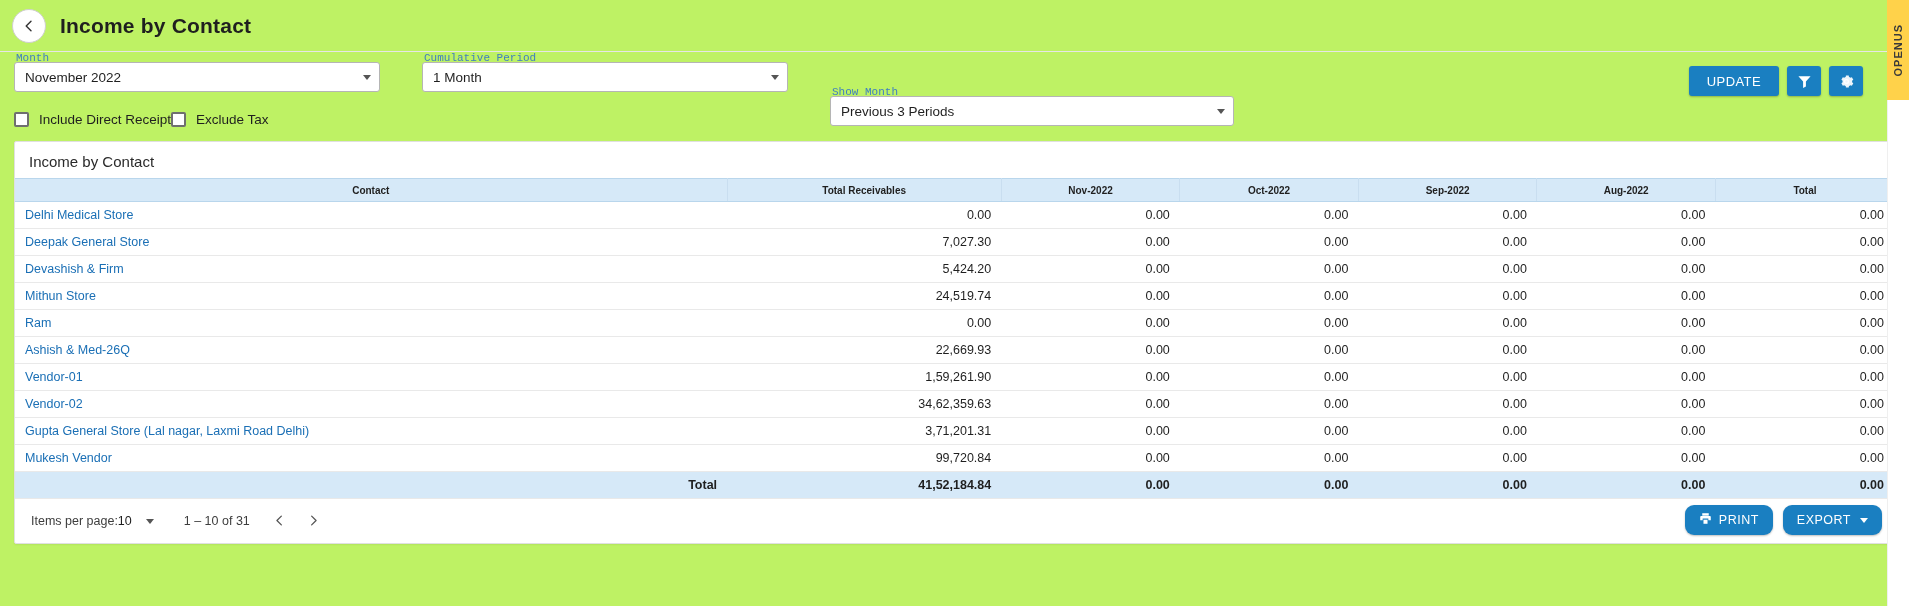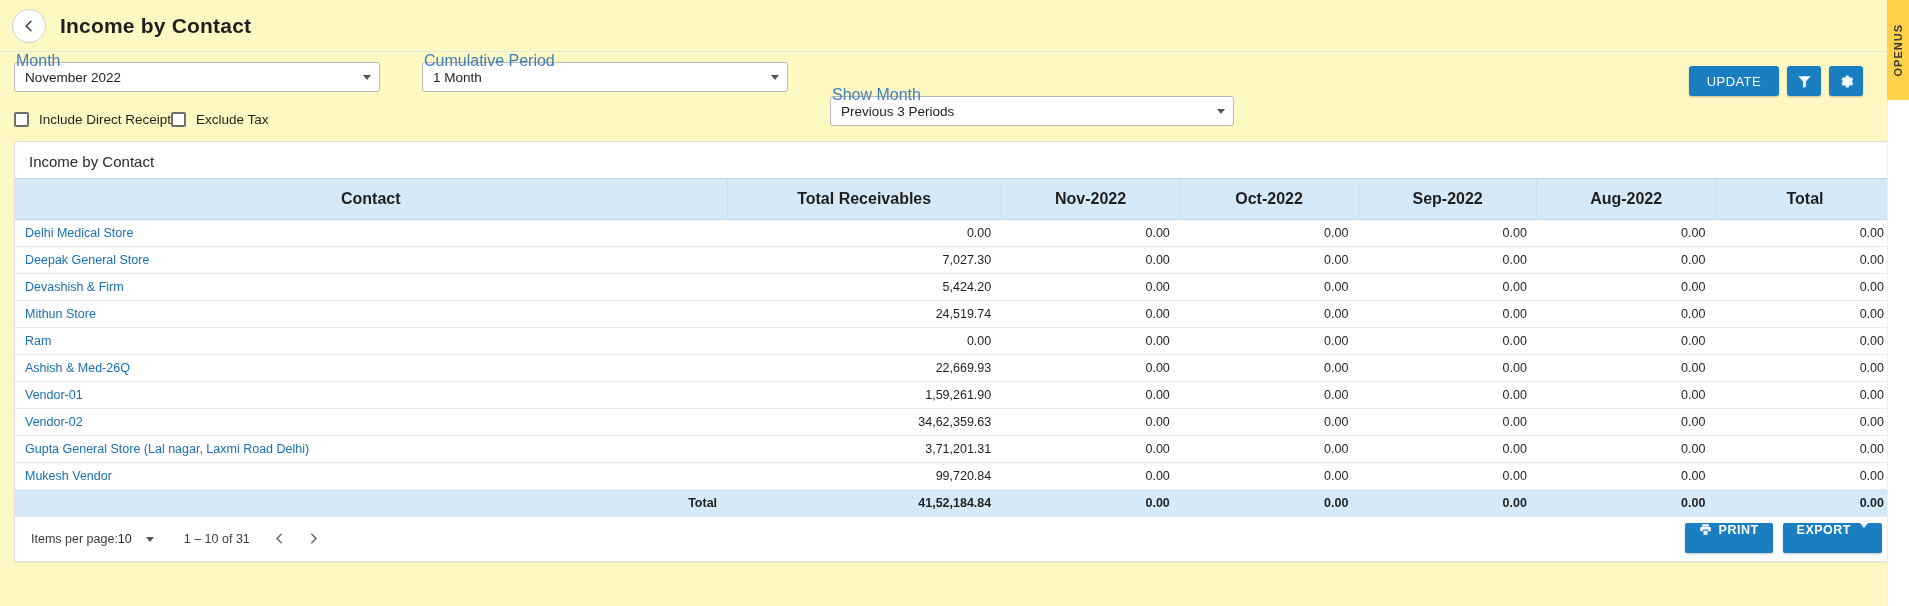--- a/index.html
+++ b/index.html
@@ -7,21 +7,21 @@
     margin: 0; padding: 0;
     background: #ffffff;
     font-family: "Liberation Sans", sans-serif;
     color: #212121;
   }
   .page {
     width: 1909px;
     height: 606px;
     position: relative;
     overflow: hidden;
-    background: #fef9c3;
+    background: #bef264;
   }
 
   
   .header {
     height: 52px;
     display: flex;
     align-items: center;
     padding-left: 12px;
     border-bottom: 1px solid #e6e6e6;
   }
@@ -53,22 +53,23 @@
     align-items: flex-start;
   }
   .field {
     position: relative;
     margin-top: 6px;
     margin-right: 42px;
   }
   .field .flabel {
     position: absolute;
     top: -10px; left: 2px;
-    font-size: 16px;
+    font-size: 11px;
     color: #3f7fbf;
+    font-family: Liberation Mono, monospace;
   }
   .select-box {
     height: 30px;
     border: 1px solid #b5b5b5;
     border-radius: 3px;
     background: #fff;
     display: flex;
     align-items: center;
     padding: 0 8px 0 10px;
     font-size: 13.5px;
@@ -154,22 +155,22 @@
 
   table.report {
     width: 100%;
     border-collapse: collapse;
     font-size: 12.5px;
   }
   table.report thead th {
     background: #d6e9f8;
     color: #1f1f1f;
     font-weight: bold;
-    font-size: 16px;
-    height: 41px;
+    font-size: 10px;
+    height: 23px;
     border-top: 1px solid #b9d6ec;
     border-bottom: 1px solid #b9d6ec;
     border-right: 1px solid #c9def0;
     text-align: center;
     padding: 0 10px;
   }
   table.report thead th:last-child { border-right: none; }
   table.report tbody td {
     height: 27px;
     border-bottom: 1px solid #e9e9e9;
@@ -229,27 +230,27 @@
     position: absolute;
     right: 12px;
     top: 6px;
     display: flex;
     gap: 10px;
   }
   .btn-flat {
     background: #1a7fc1;
     color: #fff;
     border: none;
-    border-radius: 2px;
+    border-radius: 9px;
     height: 30px;
     padding: 0 14px;
     font-size: 12.5px;
-    font-weight: bold;
+    font-weight: normal;
     letter-spacing: .5px;
-    display: flex; align-items: flex-start; gap: 7px;
+    display: flex; align-items: center; gap: 7px;
     cursor: pointer;
     box-shadow: 0 1px 2px rgba(0,0,0,.25);
   }
 
   
   .side-tab {
     position: absolute;
     right: 0;
     top: 0;
     width: 22px;

